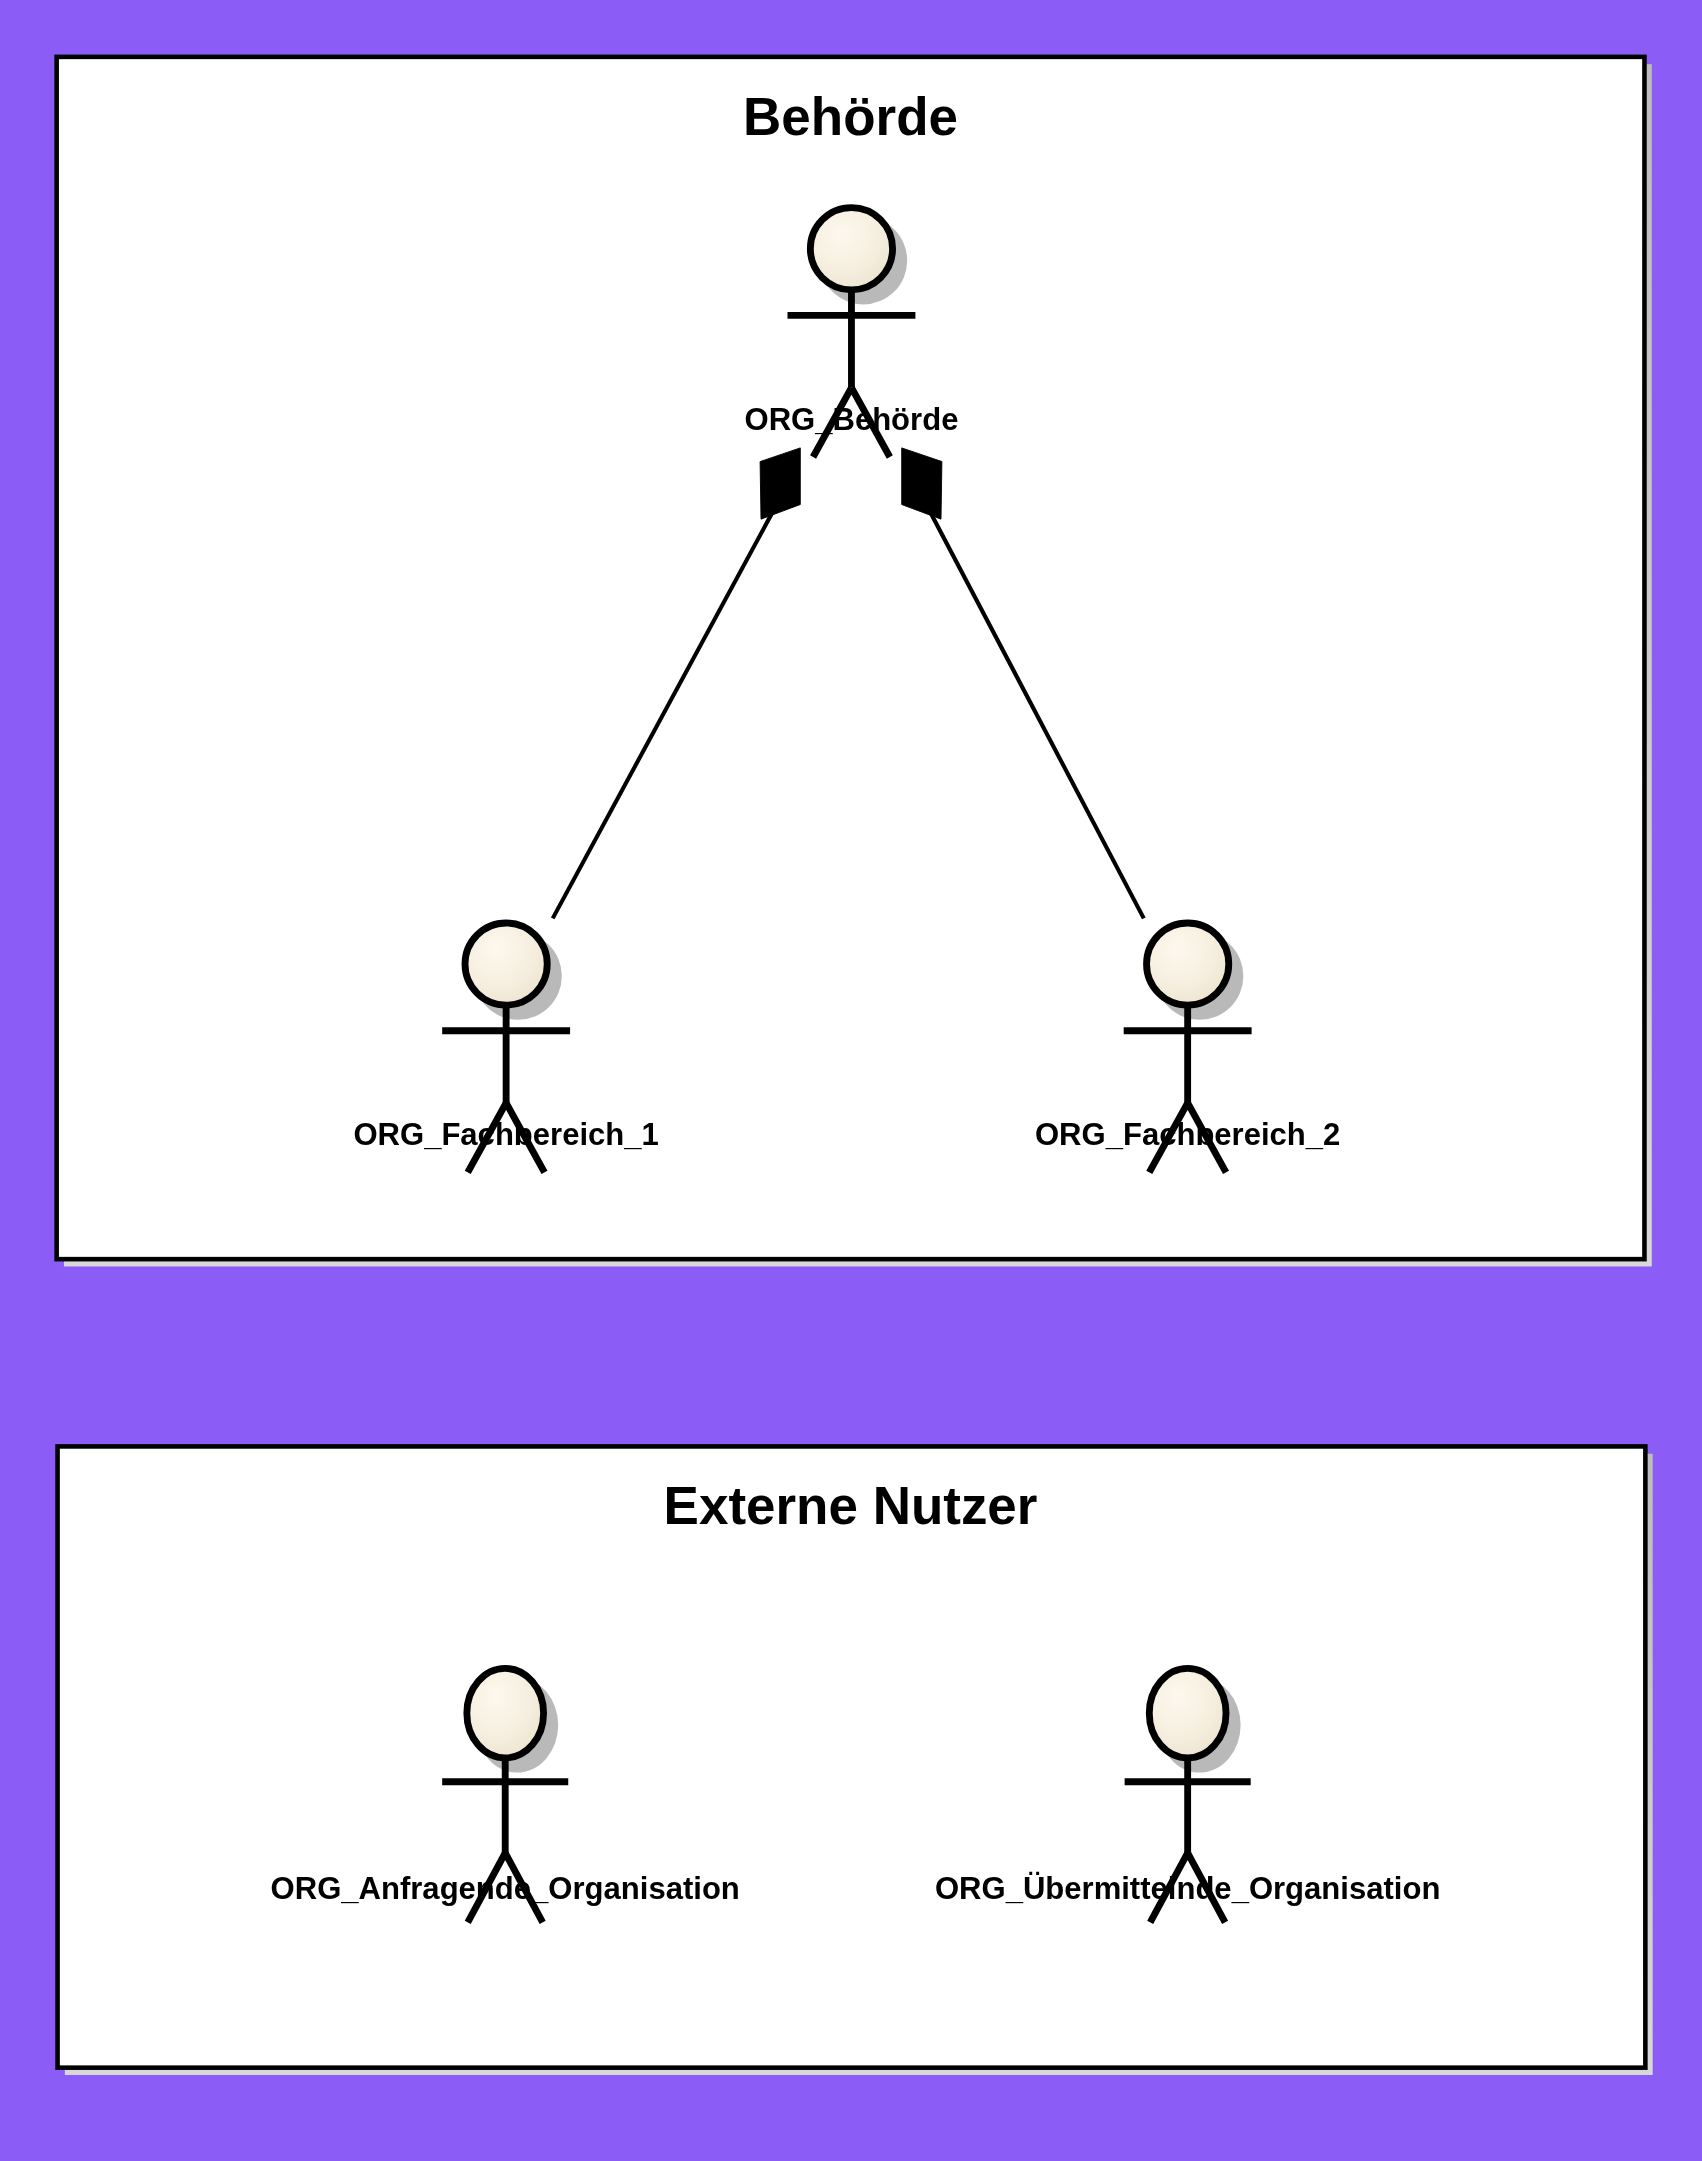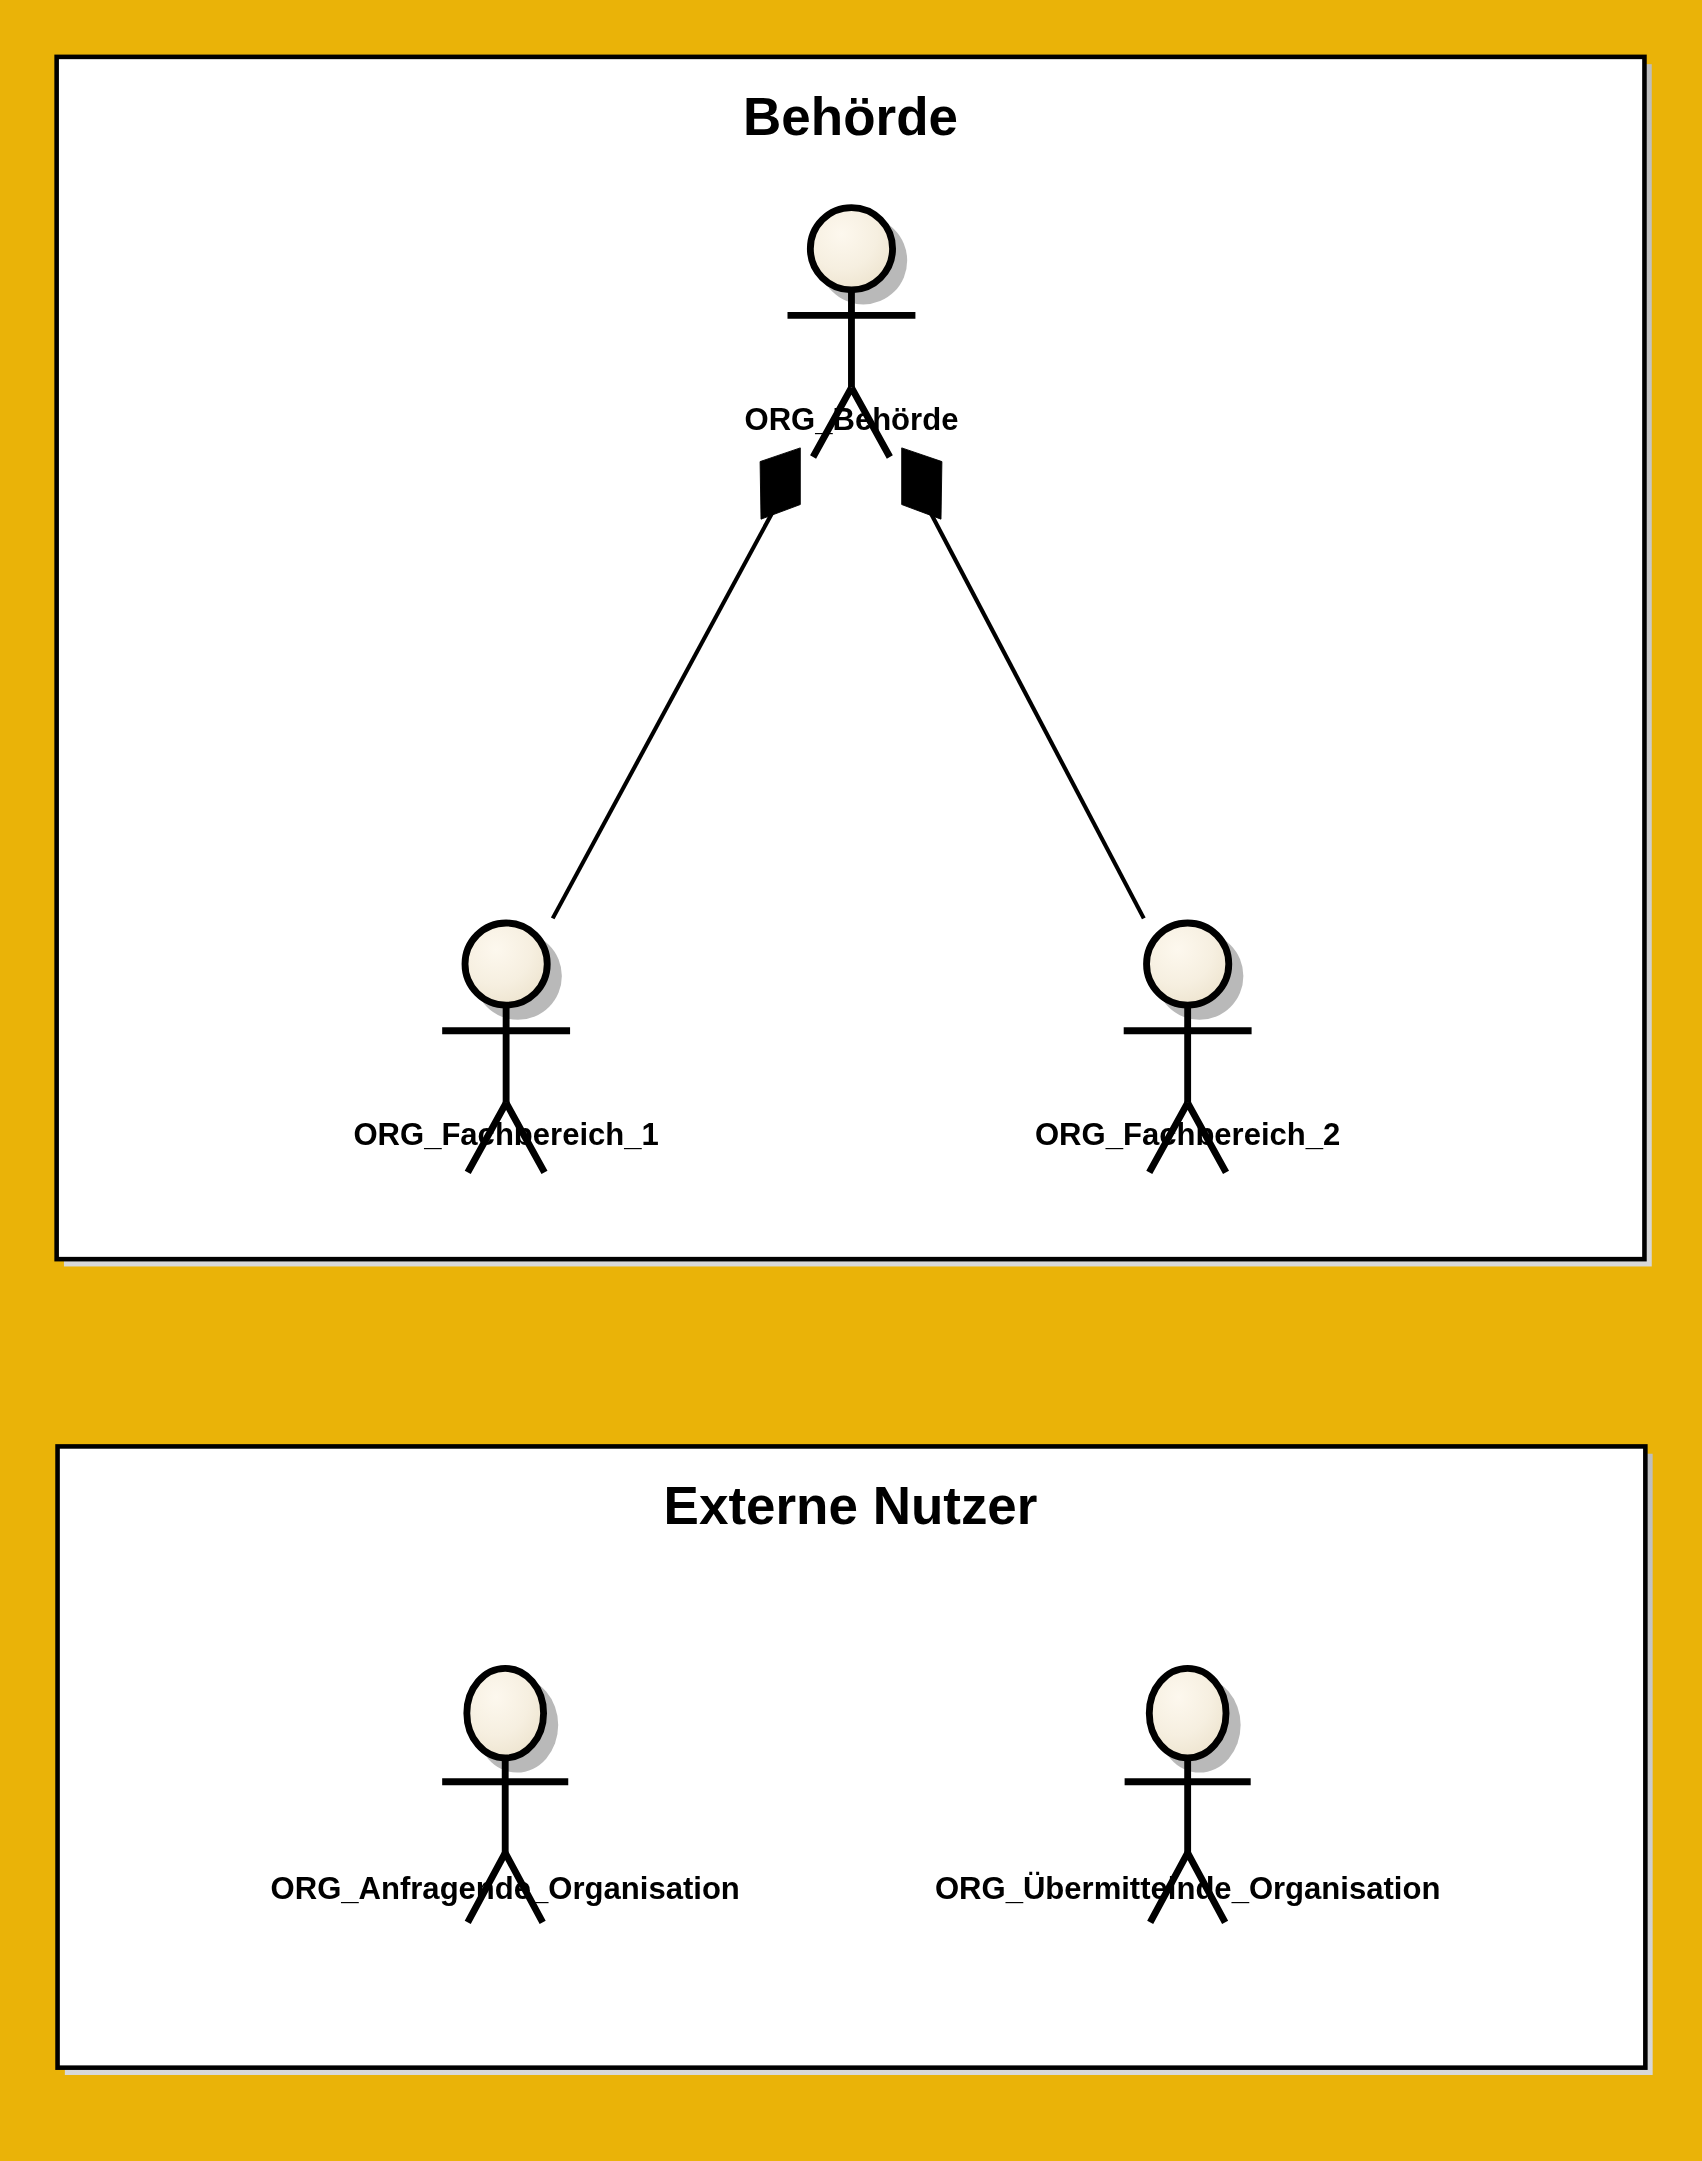--- a/index.html
+++ b/index.html
@@ -8,21 +8,21 @@
     padding: 0;
     background: #ffffff;
   }
   body {
     font-family: "Liberation Sans", "DejaVu Sans", sans-serif;
   }
   #canvas {
     position: relative;
     width: 1702px;
     height: 2162px;
-    background: #eab308;
+    background: #8b5cf6;
     overflow: hidden;
   }
   .diagram-svg {
     position: absolute;
     left: 0;
     top: 0;
     width: 1702px;
     height: 2162px;
   }
   .panel-title {

